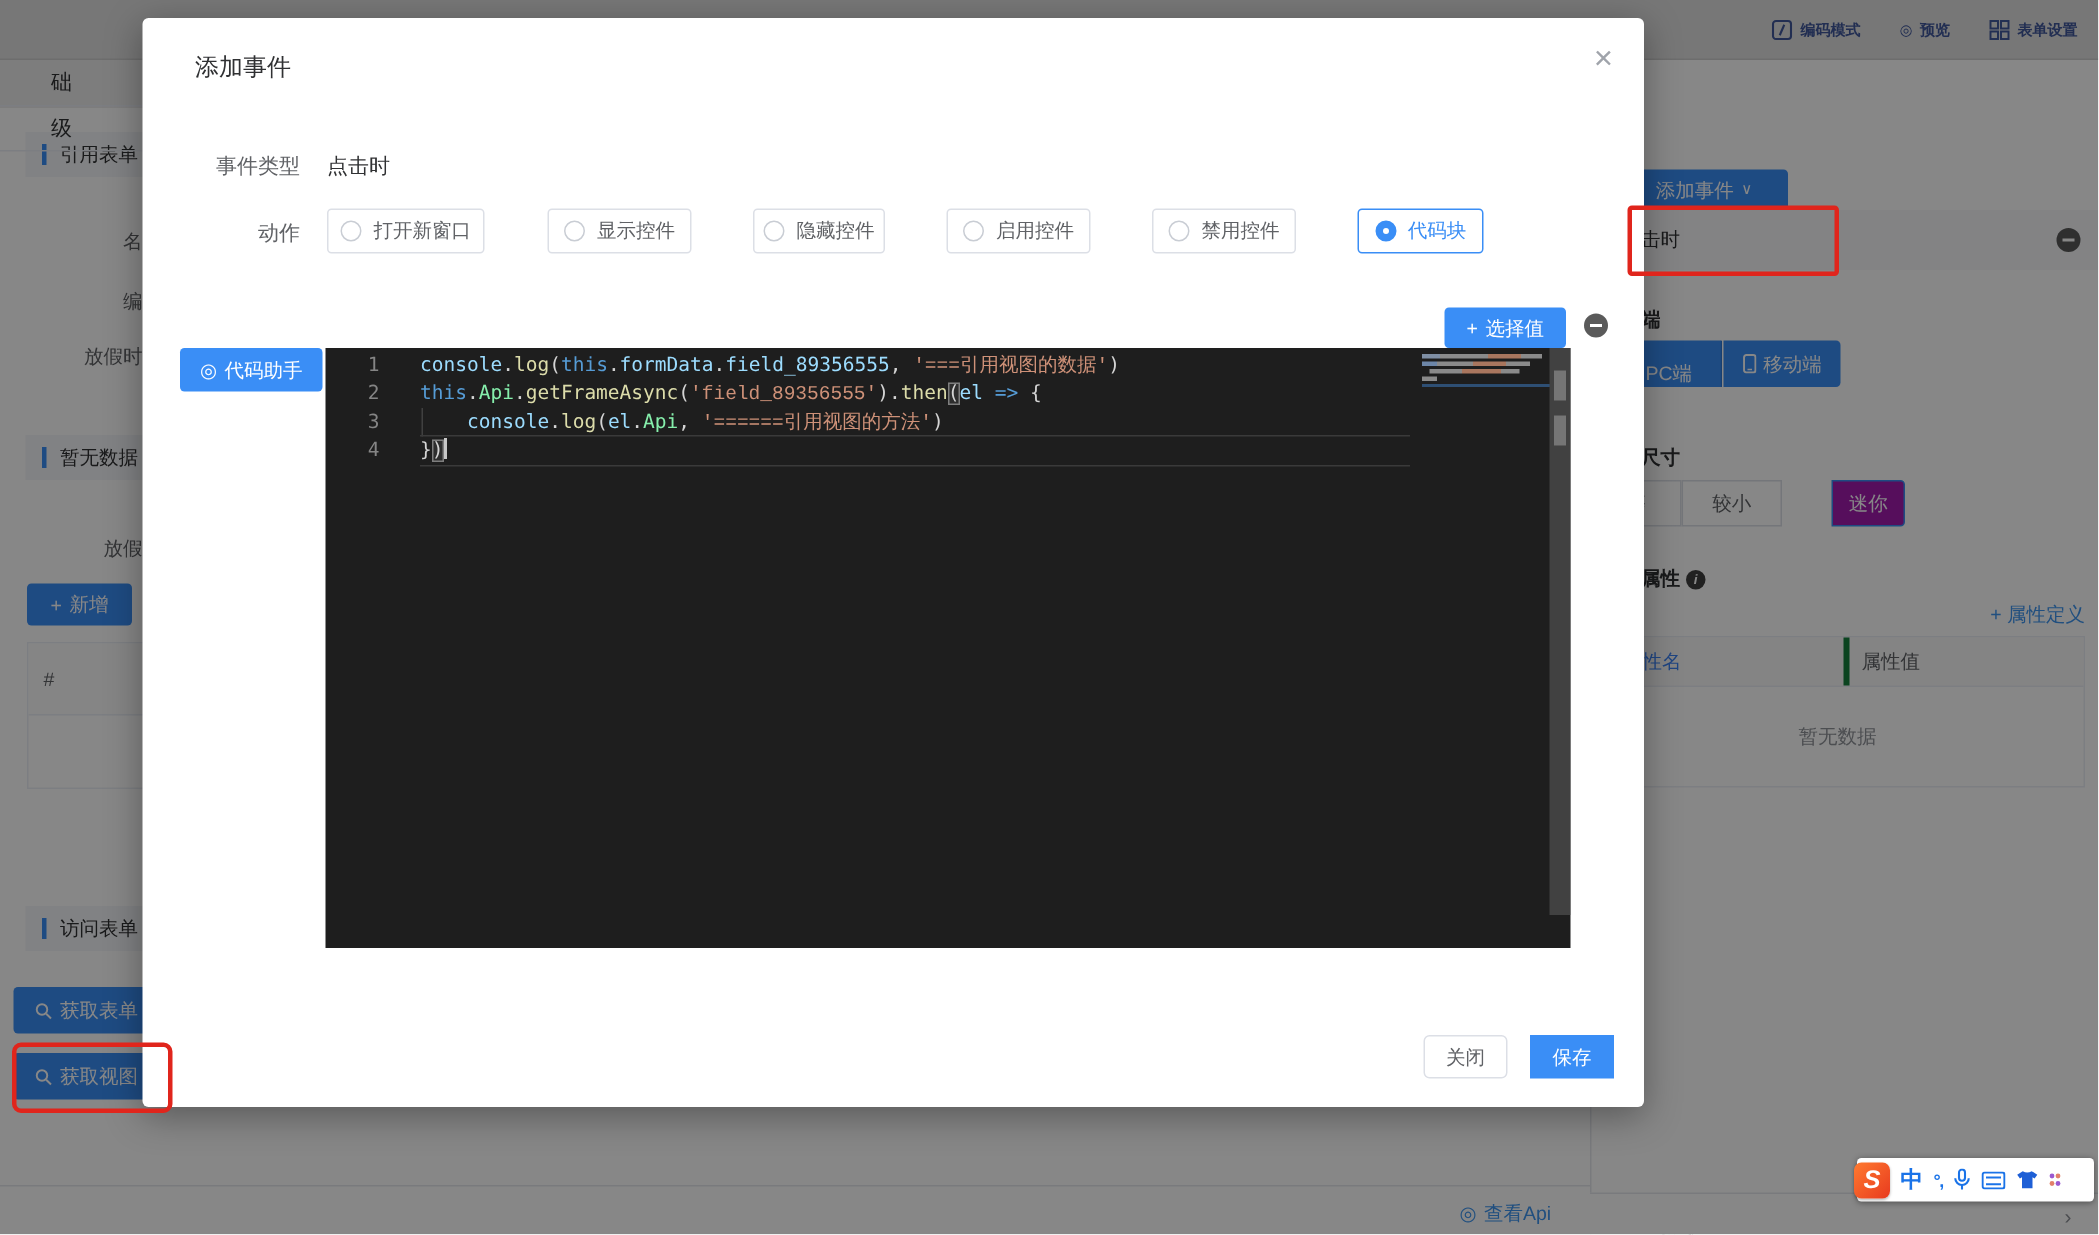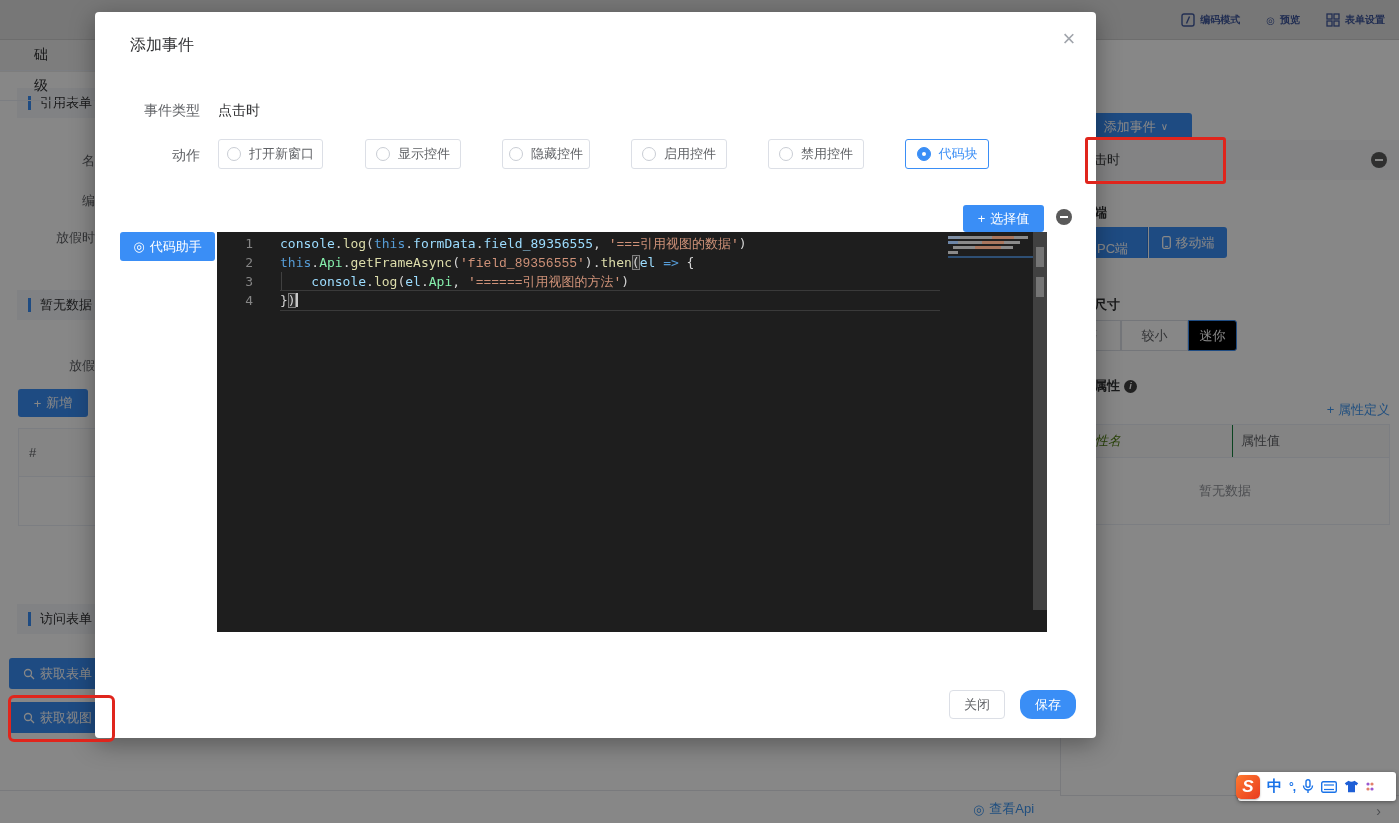--- a/index.html
+++ b/index.html
@@ -25,24 +25,24 @@
   .ltable-bd { height:48px; }
 
   
   #right-panel { left:1060px; top:40px; width:339px; height:783px; background:#fff; border-left:1px solid #e4e7ed; }
   .rp-row { position:absolute; left:0; width:339px; border-bottom:1px solid #ebeef5; display:flex; align-items:center; font-size:14px; color:#303133; }
   .rp-chev { position:absolute; right:18px; color:#909399; font-size:14px; }
   .rp-label { position:absolute; font-size:13px; color:#303133; font-weight:bold; }
   .minus-circle { width:16px; height:16px; border-radius:50%; background:#5a5a5a; position:relative; display:inline-block; }
   .minus-circle::after { content:""; position:absolute; left:4px; top:7px; width:8px; height:2px; background:#fff; }
   .size-opt { position:absolute; top:0; height:31px; background:#fff; border:1px solid #dcdfe6; font-size:13px; color:#606266; display:flex; align-items:center; justify-content:center; cursor:pointer; }
-  .size-opt.sel { background:#000000; border-color:#3a8ef6; color:#fff; border-radius:0 3px 3px 0; }
+  .size-opt.sel { background:#a21caf; border-color:#3a8ef6; color:#fff; border-radius:0 3px 3px 0;margin-left:33px; }
   .rtable { position:absolute; left:1060px; top:424px; width:330px; border:1px solid #ebeef5; background:#fff; font-size:13px; }
   .rtable-hd { height:33px; background:#fafafa; border-bottom:1px solid #ebeef5; display:flex; }
-  .rtable-hd .c1 { width:172px; border-right:1px solid #15803d; display:flex; align-items:center; padding-left:34px; color:#4d7c0f;font-style:italic; }
+  .rtable-hd .c1 { width:172px; border-right:4px solid #15803d; display:flex; align-items:center; padding-left:34px; color:#3b82f6; }
   .rtable-hd .c2 { flex:1; display:flex; align-items:center; padding-left:8px; color:#606266; }
   .rtable-bd { height:66px; display:flex; align-items:center; justify-content:center; color:#909399; }
   .info-i { display:inline-block; width:13px; height:13px; border-radius:50%; background:#3f3f3f; color:#fff; font-size:9px; line-height:13px; text-align:center; font-style:italic; font-weight:bold; margin-left:4px; vertical-align:middle; }
 
   
   #overlay { left:0; top:0; width:1399px; height:823px; background:rgba(0,0,0,0.47); z-index:50; }
 
   
   .red-rect { position:absolute; border:3px solid #e0251c; z-index:120; pointer-events:none; }
 
@@ -82,21 +82,21 @@
   .mm-row { height:3px; margin:2px 0; }
   #mm1 { width:80px; background:linear-gradient(90deg,#7f8fa5 0 12px,#8a8a8a 12px 44px,#a9765e 44px 66px,#8a8a8a 66px 100%); }
   #mm2 { width:72px; background:linear-gradient(90deg,#6d86a8 0 10px,#8a8a8a 10px 34px,#a9765e 34px 56px,#8a8a8a 56px 100%); }
   #mm3 { width:60px; margin-left:5px; background:linear-gradient(90deg,#8a8a8a 0 22px,#a9765e 22px 48px,#8a8a8a 48px 100%); }
   #mm4 { width:10px; background:#8a8a8a; }
   #mm-sel { height:2px; width:86px; background:#2e4f74; margin-top:2px; }
   #ed-scroll { position:absolute; left:816px; top:0; width:14px; height:378px; background:#414141; }
   .ed-thumb { position:absolute; left:3px; width:8px; height:20px; background:#757575; }
 
   #modal-footer-close { position:absolute; left:854px; top:678px; width:56px; height:29px; background:#fff; border:1px solid #dcdfe6; border-radius:4px; color:#606266; font-size:13px; font-family:inherit; cursor:pointer; }
-  #modal-footer-save { position:absolute; left:925px; top:678px; width:56px; height:29px; border-radius:12px; }
+  #modal-footer-save { position:absolute; left:925px; top:678px; width:56px; height:29px; border-radius:0; }
 
   
   #ime-bar { left:1238px; top:772px; width:158px; height:29px; background:#fff; border-radius:3px; box-shadow:0 1px 4px rgba(0,0,0,0.4); z-index:130; display:flex; align-items:center; gap:7px; padding:0 4px; }
   #ime-logo { width:24px; height:24px; border-radius:5px; background:linear-gradient(135deg,#ff7a2f,#e83a1f); color:#fff; font-weight:bold; font-style:italic; font-size:17px; text-align:center; line-height:23px; margin-left:-6px; box-shadow:0 1px 2px rgba(0,0,0,.3); }
   .ime-cn { color:#1a73e8; font-weight:bold; font-size:15px; }
   .ime-punct { color:#1a73e8; font-weight:bold; font-size:12px; letter-spacing:-1px; }
 
   svg { display:block; }
   .nosel { user-select:none; }
 </style>

